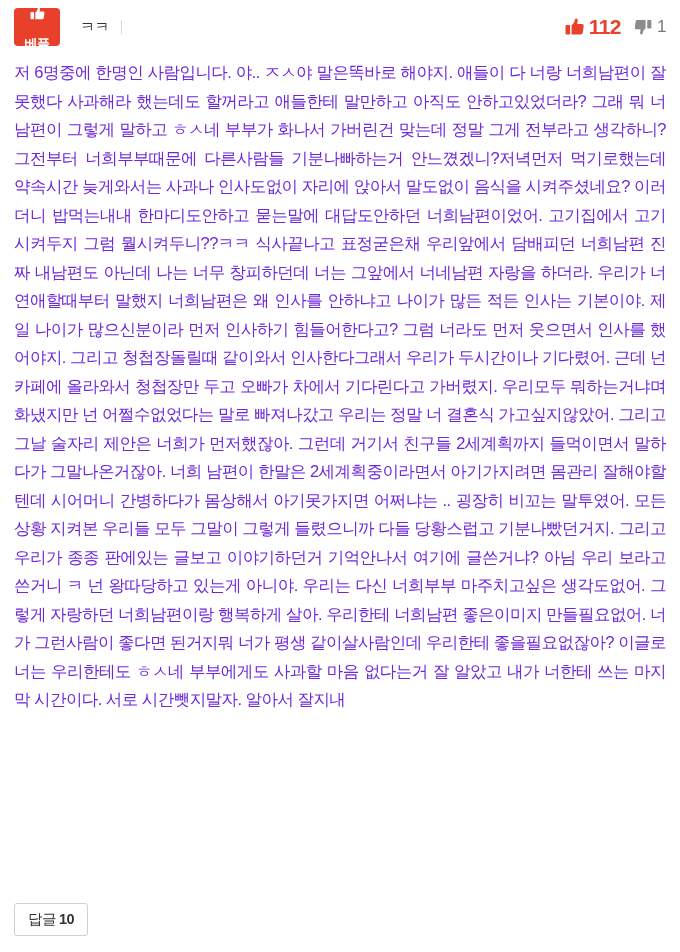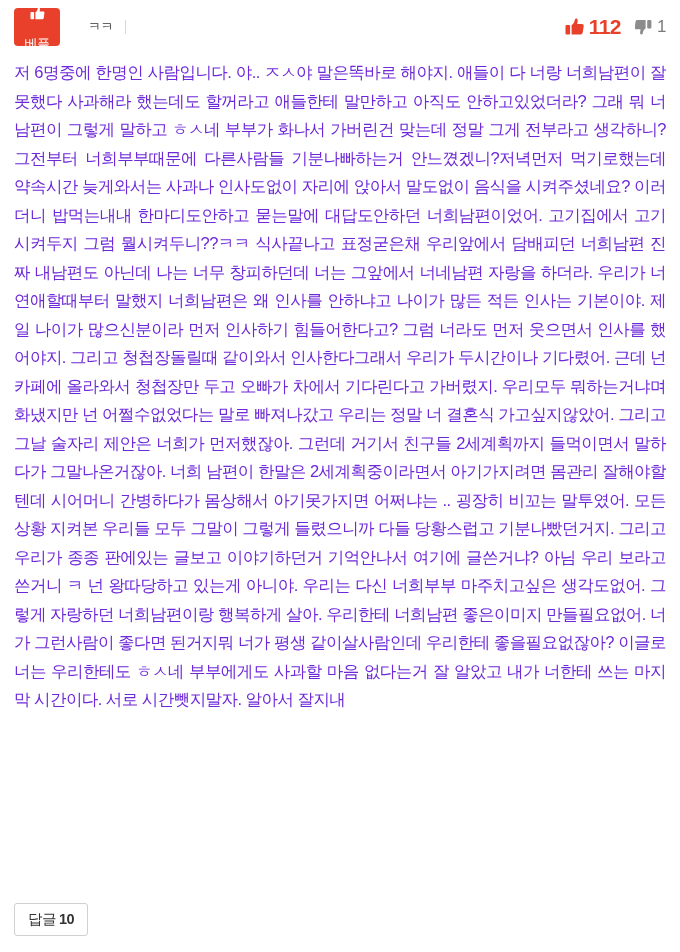--- a/index.html
+++ b/index.html
@@ -47,28 +47,28 @@
     position: relative;
   }
   .badge-thumb {
     display: block;
     line-height: 1;
     margin-top: 1px;
   }
   .badge-thumb svg { display: block; }
   .badge-label {
     font-size: 13px;
-    font-weight: normal;
+    font-weight: bold;
     letter-spacing: -0.5px;
     line-height: 13px;
     margin-top: 17px;
   }
   .author-name {
-    margin-left: 28px;
-    font-size: 13px;
+    margin-left: 20px;
+    font-size: 15px;
     color: #333333;
     letter-spacing: -0.4px;
   }
   .header-divider {
     margin-left: 12px;
     width: 1px;
     height: 14px;
     background: #d8d8d8;
   }
   .header-spacer { flex: 1 1 auto; }

